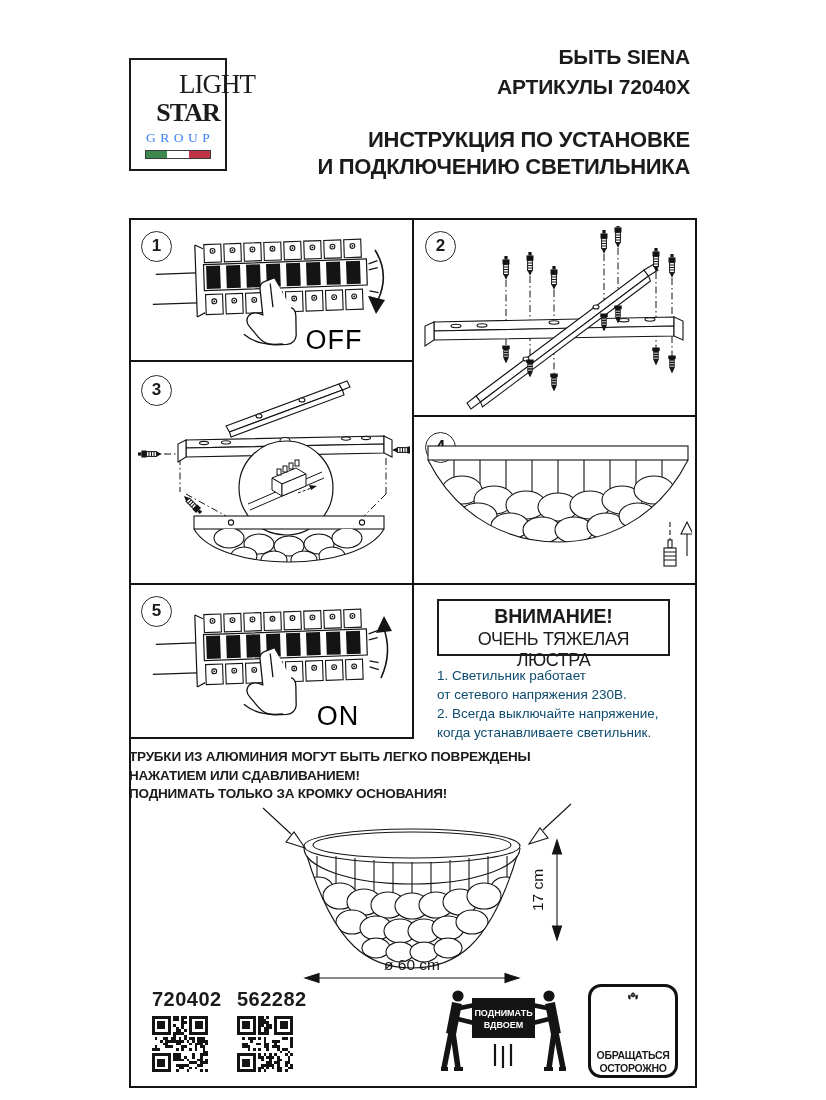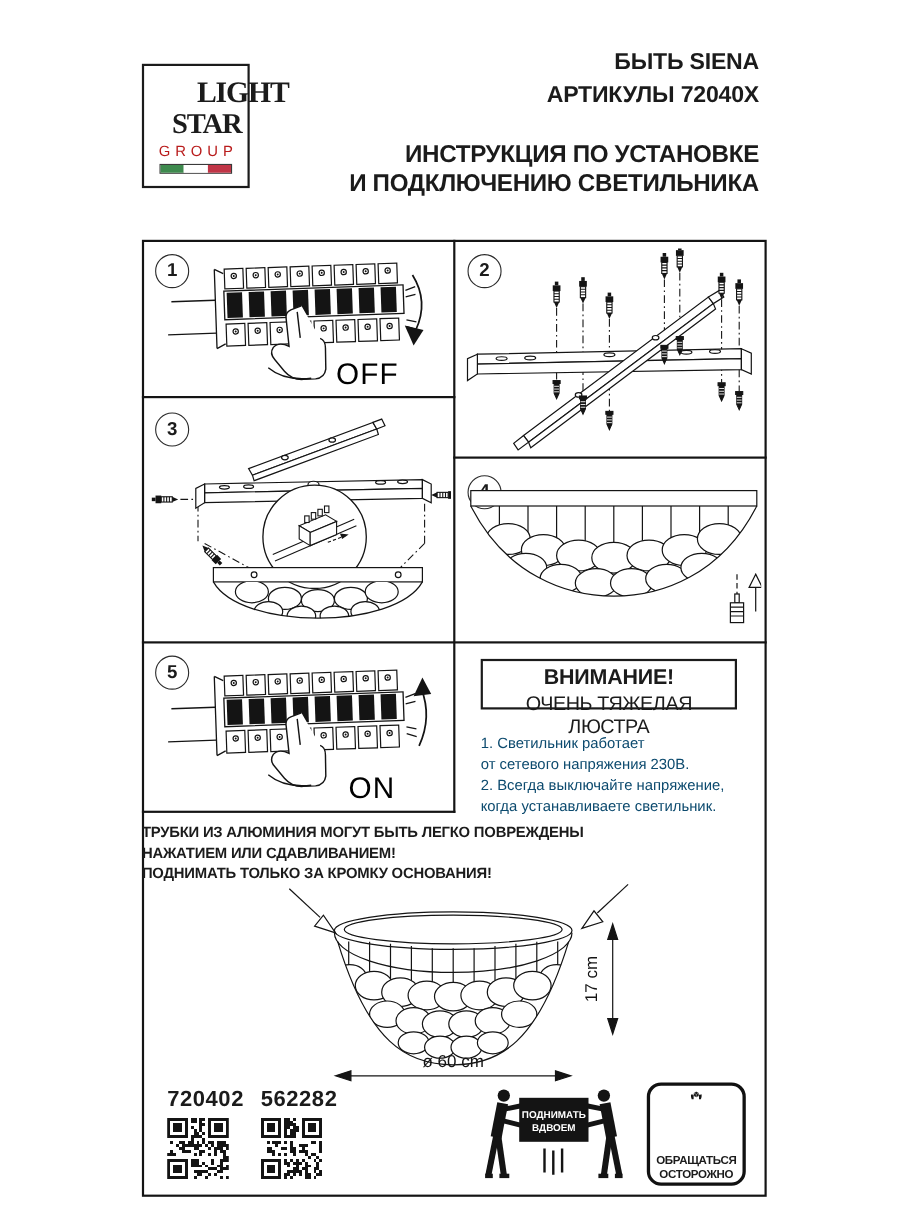--- a/index.html
+++ b/index.html
@@ -2,40 +2,40 @@
 <html><head>
 <meta charset="utf-8">
 <style>
   html,body{margin:0;padding:0;background:#ffffff;}
   #page{position:relative;width:826px;height:1100px;background:#ffffff;overflow:hidden;
         font-family:"Liberation Sans",sans-serif;color:#1b1b1b;}
   .abs{position:absolute;}
   
   .logo-box{left:129px;top:58px;width:98px;height:113px;border:2px solid #1b1b1b;
             box-sizing:border-box;text-align:center;background:#fff;}
-  .logo-word1{font-family:"Liberation Serif",serif;font-weight:bold;font-size:27px;
+  .logo-word1{font-family:"Liberation Serif",serif;font-weight:normal;font-size:27px;
               line-height:27px;letter-spacing:-1px;margin-top:11px;padding-left:48px;}
   .logo-word2{font-family:"Liberation Serif",serif;font-weight:bold;font-size:26px;
               line-height:29px;letter-spacing:-1px;margin-left:20px;}
-  .logo-word3{font-size:13.5px;letter-spacing:4.5px;text-indent:4.5px;color:#b91c1c;margin-top:3px;}
+  .logo-word3{font-size:13.5px;letter-spacing:4.5px;text-indent:4.5px;color:#3b82f6;margin-top:3px;font-family:Liberation Serif, serif;}
   .logo-flag{width:64px;height:7px;margin:4px auto 0;border:1px solid #3a3a3a;display:flex;}
   .logo-flag span{flex:1;height:100%;display:block;}
   .hdr-right{right:136px;text-align:right;font-weight:bold;white-space:nowrap;}
   .hdr-series{top:42px;font-size:21px;line-height:30px;letter-spacing:-0.2px;}
   .hdr-title{top:126px;font-size:22px;line-height:27px;letter-spacing:-0.3px;}
   
   .frame{left:129px;top:218px;width:568px;height:870px;border:2px solid #141414;box-sizing:border-box;}
   .hline{background:#141414;height:2px;}
   .vline{background:#141414;width:2px;}
   
   .step-num{width:31px;height:31px;border:1.6px solid #2a2a2a;border-radius:50%;
             box-sizing:border-box;text-align:center;line-height:28px;
             font-size:17px;font-weight:bold;background:#fff;}
   
-  .warn-box{left:437px;top:599px;width:233px;height:46px;border:2px solid #1b1b1b;
+  .warn-box{left:437px;top:599px;width:233px;height:57px;border:2px solid #1b1b1b;
             box-sizing:border-box;text-align:center;background:#fff;}
   .warn-title{font-size:19.5px;font-weight:bold;margin-top:4px;letter-spacing:-0.2px;}
   .warn-sub{font-size:18px;font-weight:500;letter-spacing:-0.4px;margin-top:1px;}
   .warn-notes{left:437px;top:666px;width:255px;font-size:13.5px;line-height:19px;color:#0c4a6e;}
   
   .caution{left:129px;top:748px;width:568px;font-weight:bold;
            font-size:13.5px;line-height:18.5px;letter-spacing:-0.2px;}
   
   .article-label{top:988px;width:62px;text-align:center;font-size:20px;font-weight:bold;letter-spacing:0.5px;}
   .qr{top:1016px;width:56px;height:56px;}

